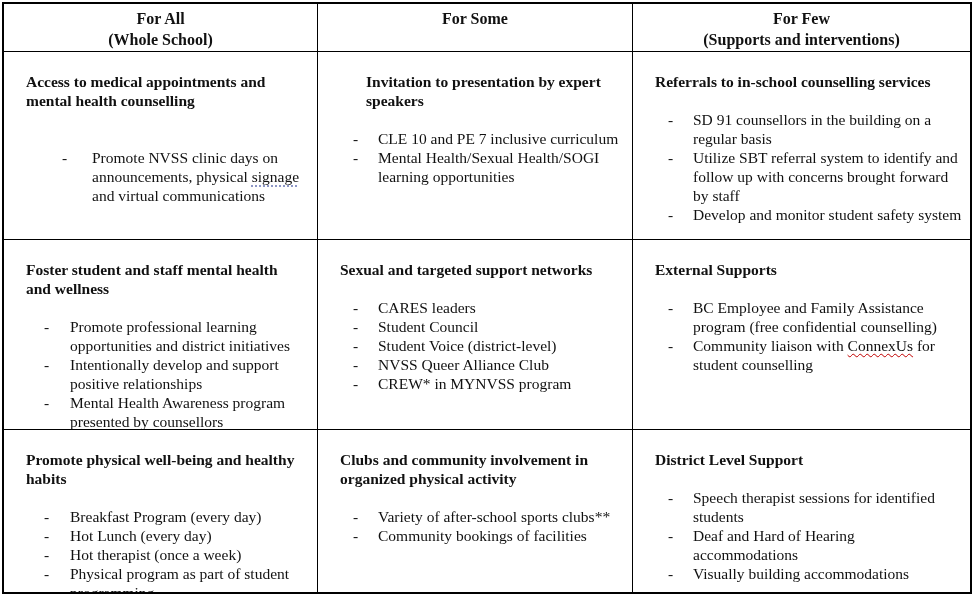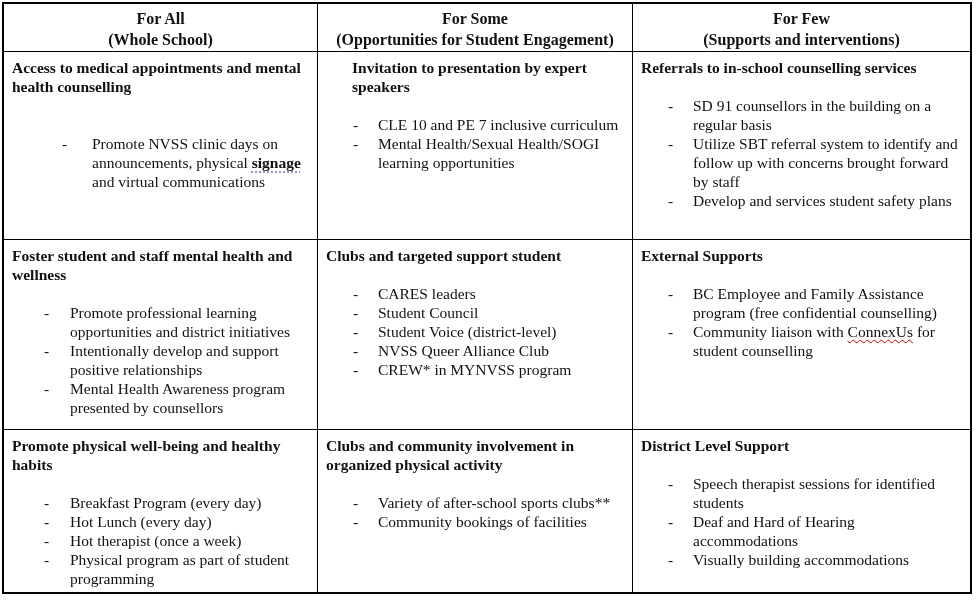--- a/index.html
+++ b/index.html
@@ -20,21 +20,21 @@
     grid-template-rows: 48px 188px 190px auto;
     background: #ffffff;
   }
   .hcell, .cell { box-sizing: border-box; overflow: hidden; }
   .bR { border-right: 1px solid #000000; }
   .bB { border-bottom: 1px solid #000000; }
   .hcell { text-align: center; padding-top: 4px; font-size: 16px; line-height: 21px; }
   .htitle { font-weight: bold; }
   .hsub { font-weight: bold; }
   .cell { padding: 6px 8px; font-size: 15.5px; line-height: 19px; }
-  .cell-heading { font-weight: bold; margin: 0; }
+  .cell-heading { font-weight: bold; margin: 14px; }
   .cell-heading.heading-indent { padding-left: 26px; }
   .bullets { margin-top: 19px; }
   .bullets.gap-xl { margin-top: 38px; }
   .bullet { display: flex; align-items: flex-start; }
   .bullets { padding-left: 27px; }
   .bullets .dash { flex: 0 0 25px; }
   .bullets.indent-md { padding-left: 32px; }
   .bullets.indent-md .dash { flex: 0 0 26px; }
   .bullets.indent-xl { padding-left: 50px; }
   .bullets.indent-xl .dash { flex: 0 0 30px; }
@@ -56,33 +56,32 @@
 
 <div class="page">
   <div class="matrix-table">
 
     <div class="hcell bR bB">
       <div class="htitle">For All</div>
       <div class="hsub">(Whole School)</div>
     </div>
     <div class="hcell bR bB">
       <div class="htitle">For Some</div>
-      <div class="hsub">(Opportunities for Student Engagement)</div>
     </div>
     <div class="hcell bB">
       <div class="htitle">For Few</div>
       <div class="hsub">(Supports and interventions)</div>
     </div>
 
     <div class="cell bR bB">
       <div class="cell-heading">Access to medical appointments and mental health counselling</div>
       <div class="bullets gap-xl indent-xl">
           <div class="bullet">
             <span class="dash">-</span>
-            <span class="btext">Promote NVSS clinic days on announcements, physical <span class="mark-grammar" style="text-decoration-color: rgb(141, 150, 198); font-weight: bold;">signage</span> and virtual communications</span>
+            <span class="btext">Promote NVSS clinic days on announcements, physical <span class="mark-grammar" style="text-decoration-color: rgb(141, 150, 198);">signage</span> and virtual communications</span>
           </div>
         </div>
     </div>
     <div class="cell bR bB">
       <div class="cell-heading heading-indent">Invitation to presentation by expert speakers</div>
       <div class="bullets">
           <div class="bullet">
             <span class="dash">-</span>
             <span class="btext">CLE 10 and PE 7 inclusive curriculum</span>
           </div>
@@ -98,21 +97,21 @@
           <div class="bullet">
             <span class="dash">-</span>
             <span class="btext">SD 91 counsellors in the building on a regular basis</span>
           </div>
           <div class="bullet">
             <span class="dash">-</span>
             <span class="btext">Utilize SBT referral system to identify and follow up with concerns brought forward by staff</span>
           </div>
           <div class="bullet">
             <span class="dash">-</span>
-            <span class="btext">Develop and services student safety plans</span>
+            <span class="btext">Develop and monitor student safety system</span>
           </div>
         </div>
     </div>
 
     <div class="cell bR bB">
       <div class="cell-heading">Foster student and staff mental health and wellness</div>
       <div class="bullets indent-md">
           <div class="bullet">
             <span class="dash">-</span>
             <span class="btext">Promote professional learning opportunities and district initiatives</span>
@@ -121,21 +120,21 @@
             <span class="dash">-</span>
             <span class="btext">Intentionally develop and support positive relationships</span>
           </div>
           <div class="bullet">
             <span class="dash">-</span>
             <span class="btext">Mental Health Awareness program presented by counsellors</span>
           </div>
         </div>
     </div>
     <div class="cell bR bB">
-      <div class="cell-heading">Clubs and targeted support student</div>
+      <div class="cell-heading">Sexual and targeted support networks</div>
       <div class="bullets">
           <div class="bullet">
             <span class="dash">-</span>
             <span class="btext">CARES leaders</span>
           </div>
           <div class="bullet">
             <span class="dash">-</span>
             <span class="btext">Student Council</span>
           </div>
           <div class="bullet">

